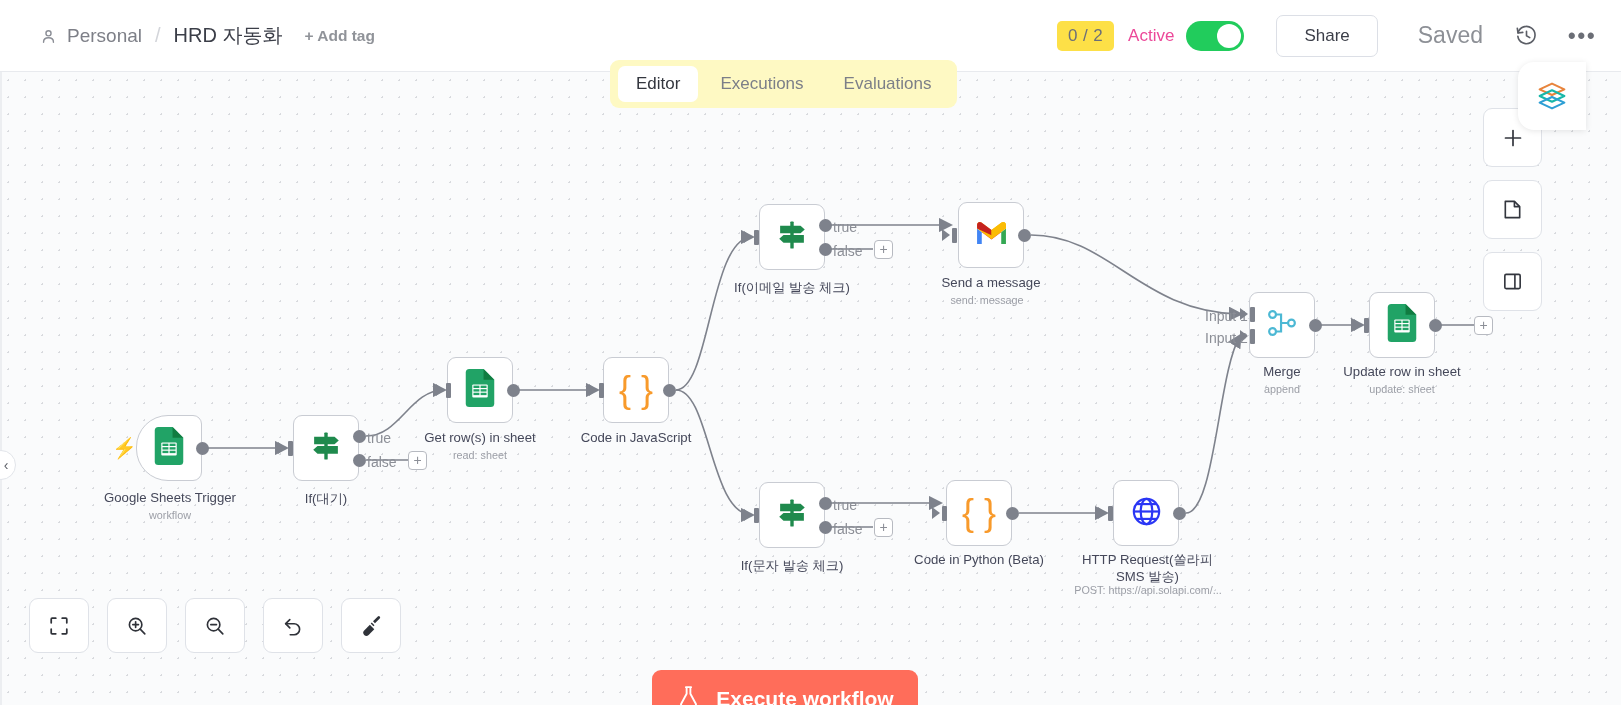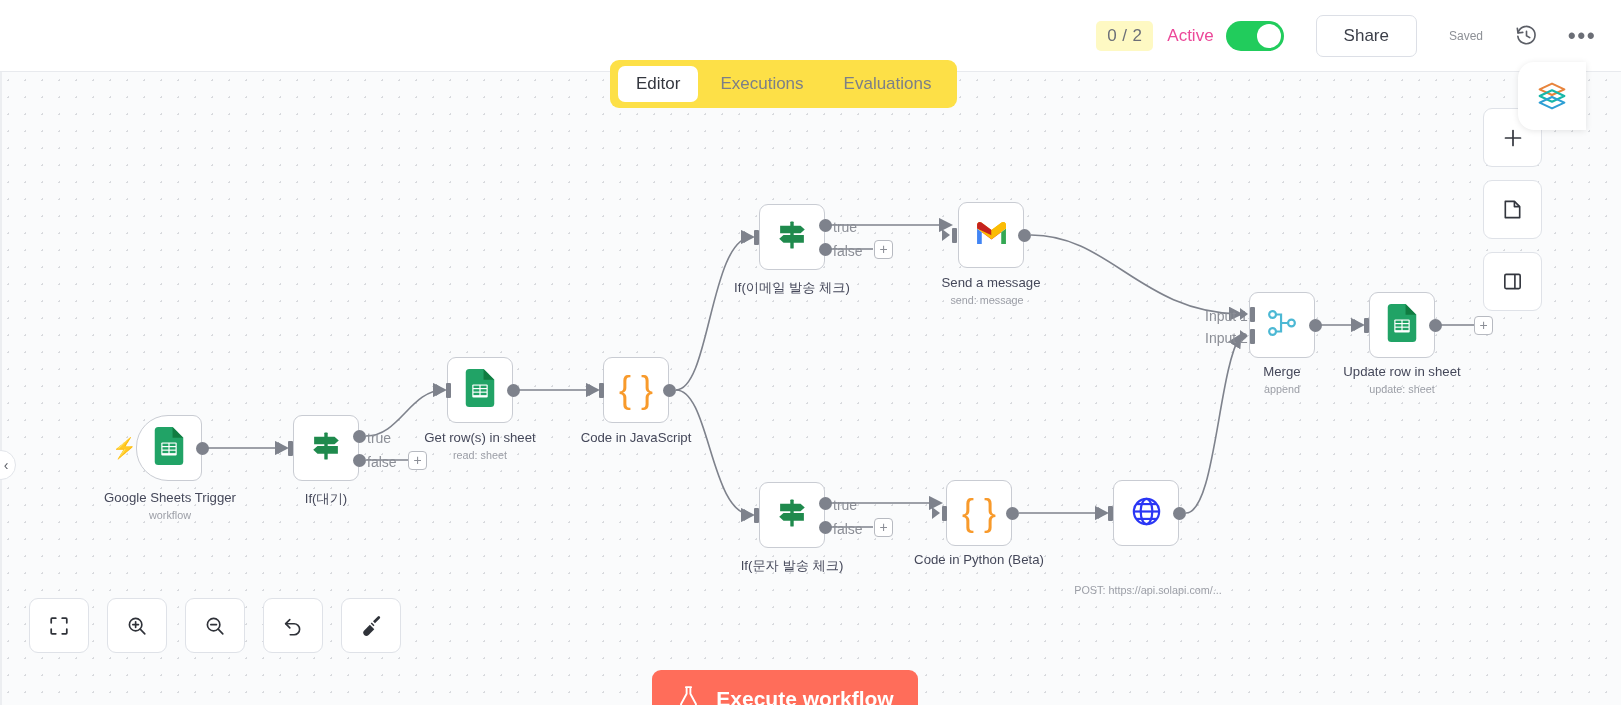--- a/index.html
+++ b/index.html
@@ -24,53 +24,53 @@
   .bc-personal { font-size: 19px; color: #7d7f87; font-weight: 400; }
   .bc-sep { font-size: 20px; color: #d3d5da; font-weight: 300; padding: 0 3px; }
   .bc-title { font-size: 20px; color: #3b3e48; font-weight: 400; }
   .bc-addtag { font-size: 15.5px; color: #909399; font-weight: 600; margin-left: 12px; cursor: pointer; }
 
   .header-right {
     margin-left: auto; display: flex; align-items: center;
     gap: 0; padding-right: 26px;
   }
   .count-badge {
-    background: #fef9c3; color: #6c6f78;
+    background: #fde047; color: #6c6f78;
     font-size: 17px; border-radius: 5px;
     padding: 5px 11px; margin-right: 14px; letter-spacing: .4px;
   }
   .active-label { font-size: 17px; color: #ec4899; margin-right: 12px; }
   .toggle {
     width: 58px; height: 30px; border-radius: 15px;
     background: #21cc5c; position: relative; cursor: pointer;
     margin-right: 32px;
   }
   .toggle .knob {
     position: absolute; top: 3px; right: 3px;
     width: 24px; height: 24px; border-radius: 50%;
     background: #fff;
   }
   .share-btn {
     border: 1px solid #dcdfe6; border-radius: 7px;
     padding: 10px 27px; font-size: 17px; color: #3b3e48;
     background: #fff; cursor: pointer;
   }
-  .saved-text { font-size: 12px; color: #8d9096; margin-left: 32px; }
+  .saved-text { font-size: 23px; color: #8d9096; margin-left: 40px; }
   .hdr-icon-btn {
     margin-left: 30px; cursor: pointer;
     display: flex; align-items: center; justify-content: center;
     width: 26px; height: 26px; color: #5b5e66;
   }
   .dots { font-size: 23px; color: #6b6e76; letter-spacing: 1.5px; line-height: 10px; }
 
   
   #tabs {
     position: absolute; top: 60px; left: 610px;
     height: 48px;
-    background: #fde047;
+    background: #fef9c3;
     border-radius: 9px;
     display: flex; align-items: center;
     padding: 6px 8px; gap: 4px;
     z-index: 45;
   }
   .tab {
     font-size: 17px; color: #7c7f88;
     padding: 8px 18px; border-radius: 7px;
     cursor: pointer; white-space: nowrap;
   }
@@ -193,20 +193,32 @@
   }
   #left-rail {
     position: absolute; left: 0; top: 0;
     width: 2px; height: 633px; background: #eceef1; z-index: 5;
   }
 </style>
 </head>
 <body>
 
 <div id="header">
+  <div class="breadcrumb">
+    <span class="bc-user-icon">
+      <svg viewBox="0 0 24 24" width="17" height="17" fill="none" stroke="#8b8e96" stroke-width="2" stroke-linecap="round">
+        <circle cx="12" cy="7.5" r="3.6"></circle>
+          <path d="M5 20c0-4 3.3-6.2 7-6.2s7 2.2 7 6.2"></path>
+      </svg>
+    </span>
+    <span class="bc-personal">Personal</span>
+    <span class="bc-sep">/</span>
+    <span class="bc-title">HRD 자동화</span>
+    <span class="bc-addtag">+ Add tag</span>
+  </div>
 
   <div class="header-right">
     <span class="count-badge">0 / 2</span>
     <span class="active-label">Active</span>
     <div class="toggle">
         <div class="knob"></div>
       </div>
     <button class="share-btn">Share</button>
     <span class="saved-text">Saved</span>
     <span class="hdr-icon-btn">
@@ -413,20 +425,21 @@
       <svg viewBox="0 0 24 24" width="33" height="33" fill="none" stroke="#2a36f5" stroke-width="1.6">
         <circle cx="12" cy="12" r="9.2"></circle>
         <ellipse cx="12" cy="12" rx="4.2" ry="9.2"></ellipse>
         <line x1="2.9" y1="12" x2="21.1" y2="12"></line>
         <line x1="4.4" y1="6.6" x2="19.6" y2="6.6"></line>
         <line x1="4.4" y1="17.4" x2="19.6" y2="17.4"></line>
       </svg>
     </span>
   </div>
   <div class="dot" style="left:1173px; top:435px;"></div>
+  <div class="node-label wrap" style="left:1070px; top:480px; width:155px;">HTTP Request(쏠라피 SMS 발송)</div>
   <div class="node-sub" style="left:1063px; top:512px; width:170px;">POST: https://api.solapi.com/...</div>
 
   <div class="port-label" style="left:1205px; top:236px;">Input 1</div>
   <div class="in-arrow" style="left:1240px; top:236px;"></div>
   <div class="in-bar" style="left:1250px; top:235px;"></div>
   <div class="port-label" style="left:1205px; top:258px;">Input 2</div>
   <div class="in-arrow" style="left:1240px; top:258px;"></div>
   <div class="in-bar" style="left:1250px; top:257px;"></div>
   <div class="node" style="left:1249px; top:220px;">
     <span>

